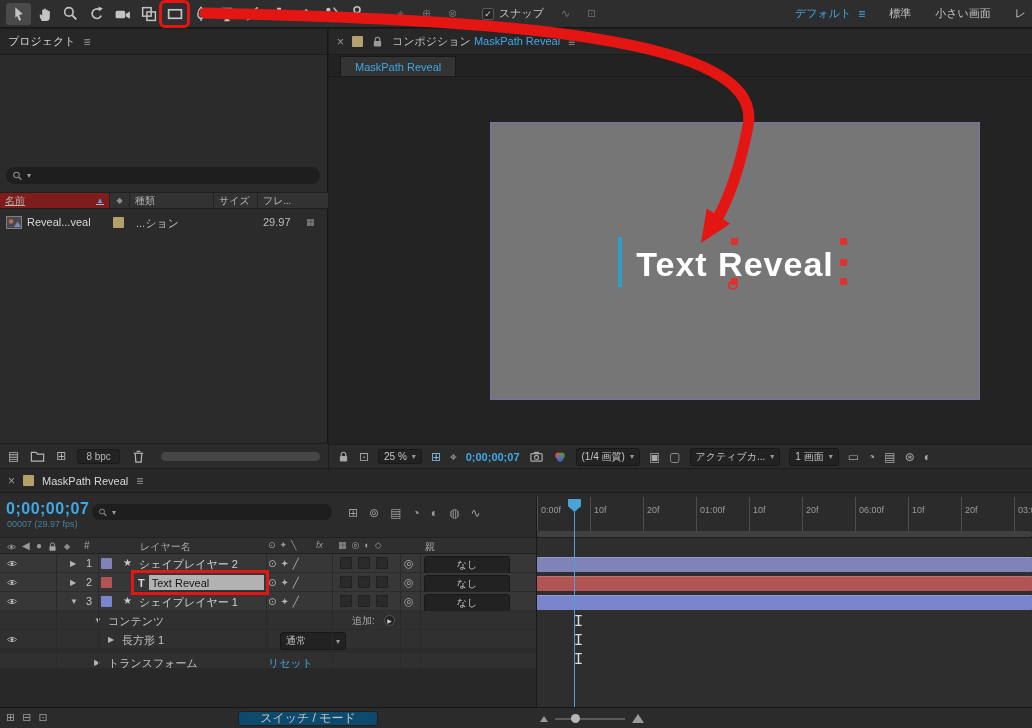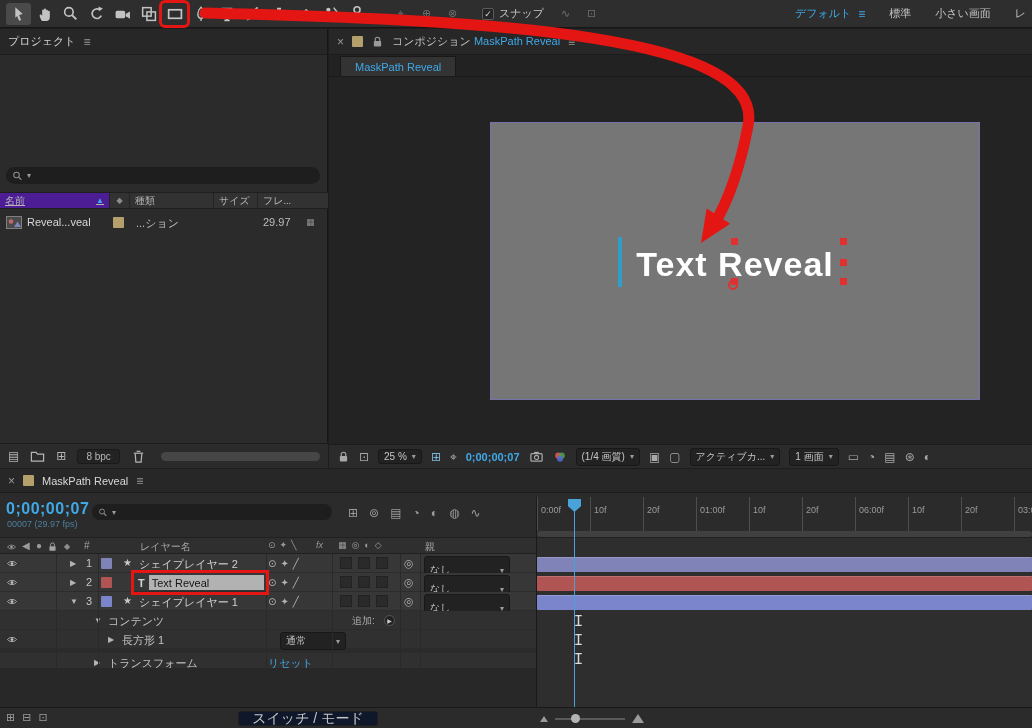--- a/index.html
+++ b/index.html
@@ -38,21 +38,21 @@
   .searchbox input { background:transparent; border:none; outline:none; color:#ccc; font-size:11px; width:100%; }
 
   
   #project { position:absolute; left:0; top:29px; width:328px; height:439px; background:#2b2b2b;
              border-right:1px solid #161616; }
   #prj-search { position:absolute; left:6px; top:138px; width:314px; height:17px; }
   #prj-header { position:absolute; left:0; top:163px; width:328px; height:17px; background:#323232;
                 border-top:1px solid #1f1f1f; border-bottom:1px solid #1f1f1f; display:flex;
                 font-size:10px; color:#b5b5b5; }
   .ph { border-right:1px solid #232323; display:flex; align-items:center; padding:0 5px; gap:5px; flex:none; }
-  .ph-name { width:110px; background:#4c1d95; justify-content:space-between;text-decoration:underline; }
+  .ph-name { width:110px; background:#7f1d1d; justify-content:space-between;text-decoration:underline; }
   .ph-tag { width:20px; justify-content:center; }
   .ph-type { width:84px; } .ph-size { width:44px; } .ph-fr { flex:1; border-right:none;font-family:Liberation Serif, serif; }
   .sort-arrow { color:#3fa9e8; font-size:8px; }
   #prj-row { position:absolute; left:0; top:184px; width:328px; height:19px; }
   #prj-row > * { position:absolute; top:3px; }
   #prj-bottom { position:absolute; left:0; bottom:0; width:328px; height:25px; background:#2b2b2b;
                 border-top:1px solid #1c1c1c; display:flex; align-items:center; gap:11px; padding:0 8px; color:#b5b5b5; }
   #bpc { background:#232323; border:1px solid #1a1a1a; border-radius:3px; padding:1px 8px; font-size:10px; }
   .scroll-pill { flex:1; height:9px; background:#464646; border-radius:5px; margin-left:4px; }
 
@@ -100,36 +100,36 @@
   #tl-empty { position:absolute; left:0; top:199px; width:537px; height:39px; background:#282828; }
   #tl-div { position:absolute; left:536px; top:28px; width:1px; height:210px; background:#1a1a1a; }
   .vl { position:absolute; top:85px; width:1px; height:114px; background:#2a2a2a; z-index:1; }
   #ph-line { position:absolute; left:574px; top:40px; width:1px; height:198px; background:#4aa3d8; z-index:6; }
   #ph-head { position:absolute; left:568px; top:30px; width:13px; height:13px; background:#4aa3d8;
              clip-path:polygon(0 0,100% 0,100% 55%,50% 100%,0 55%); z-index:6; }
   .ibeam { position:absolute; left:572px; color:#dcdcdc; z-index:5; }
   #tl-bottom { position:absolute; left:0; bottom:0; width:100%; height:21px; background:#2b2b2b;
                border-top:1px solid #181818; }
   #tl-bottom-icons { position:absolute; left:6px; top:3px; display:flex; gap:7px; color:#9c9c9c; font-size:11px; }
-  #switch-btn { position:absolute; left:238px; top:3px; width:140px; height:15px; background:#0f172a;
-                border:1px solid #1e1e1e; border-radius:3px; font-size:14px; display:flex; align-items:center;
+  #switch-btn { position:absolute; left:238px; top:3px; width:140px; height:15px; background:#0c4a6e;
+                border:1px solid #1e1e1e; border-radius:3px; font-size:12px; display:flex; align-items:center;
                 justify-content:center; color:#c6c6c6; }
   #tl-zoom { position:absolute; left:540px; top:6px; display:flex; align-items:center; gap:7px; }
   .tri { width:0; height:0; border-left:4px solid transparent; border-right:4px solid transparent;
          border-bottom:6px solid #9a9a9a; }
   .tri.big { border-left-width:6px; border-right-width:6px; border-bottom-width:9px; }
   #zoom-track { width:70px; height:2px; background:#5a5a5a; position:relative; }
   #zoom-knob { position:absolute; left:16px; top:-4px; width:9px; height:9px; border-radius:50%; background:#b5b5b5; }
 
   .exp { font-size:8px; color:#b5b5b5; }
   .lyr-name { font-size:11px; color:#d0d0d0; white-space:nowrap; }
   .sw-glyph { color:#b0b0b0; font-size:10px; }
   .sbox { width:12px; height:12px; background:#2a2a2a; border:1px solid #222; }
   .pw { color:#b0b0b0; font-size:11px; }
-  .pdrop { width:86px; height:28px; justify-content:space-between; }
+  .pdrop { width:86px; height:28px; justify-content:space-between;flex-direction:column; }
   #name-edit-wrap { left:134px; top:0; width:132px; height:19px; display:flex; align-items:center; gap:4px; padding-left:4px; }
   #name-input { flex:1; height:15px; background:#b2b2b2; color:#151515; font-size:11px; padding:0 3px;
                 display:flex; align-items:center; margin-right:2px; }
   #add-btn { width:11px; height:11px; border-radius:50%; background:#222; border:1px solid #555; color:#ccc;
              font-size:6px; display:flex; align-items:center; justify-content:center; }
   #reset-link { color:#3fa9e8; }
 
   #arrow-overlay { position:absolute; left:0; top:0; width:1032px; height:728px; z-index:100; pointer-events:none; }
 </style>
 </head>

